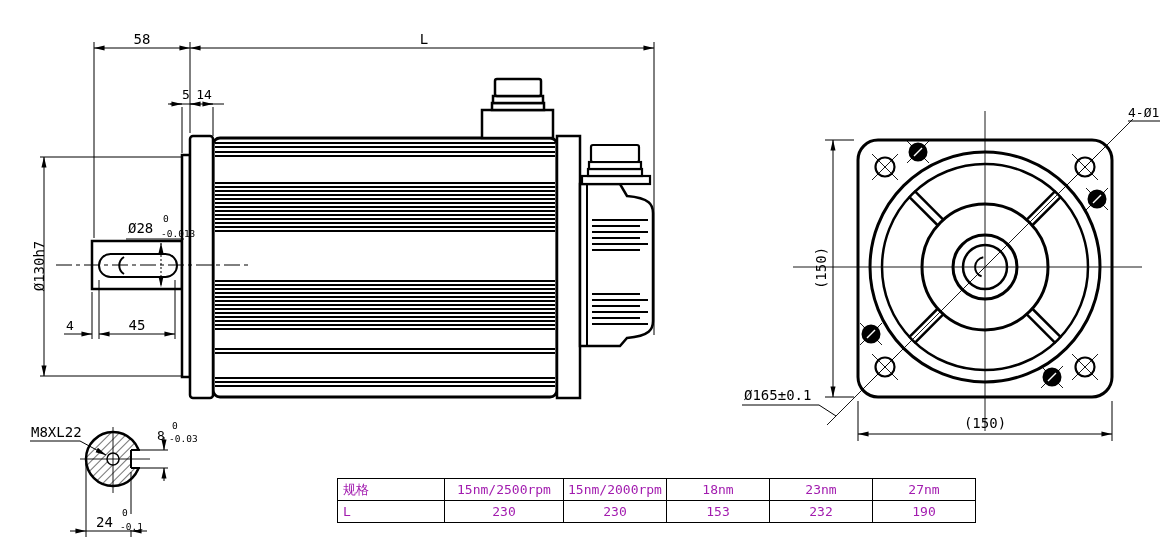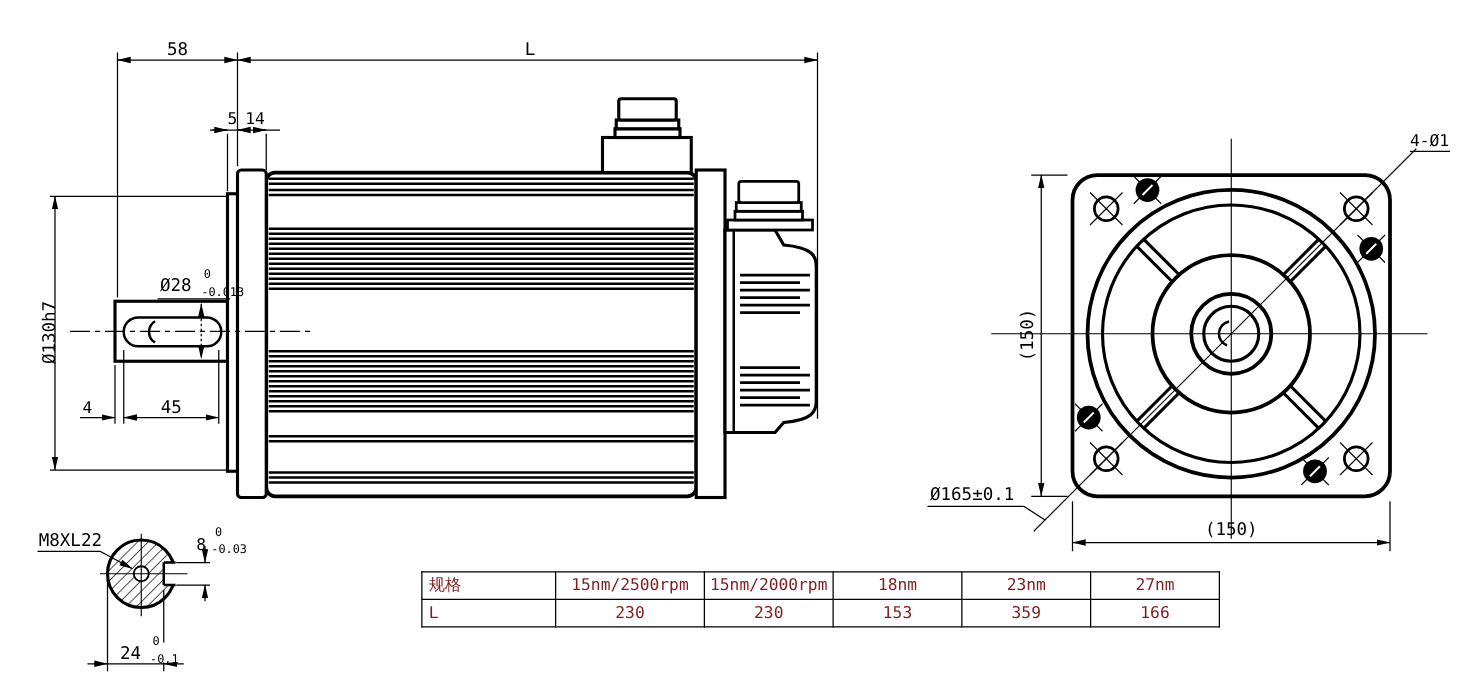--- a/index.html
+++ b/index.html
@@ -4,22 +4,22 @@
 <style>
   html,body{margin:0;padding:0;background:#fff;}
   #stage{position:relative;width:1160px;height:557px;background:#fff;overflow:hidden;
          font-family:"DejaVu Sans Mono","Liberation Mono",monospace;}
   #drawing{position:absolute;left:0;top:0;}
   text{fill:#000;font-family:"DejaVu Sans Mono","Liberation Mono",monospace;}
   .dimtxt{font-size:14px;}
   .dimtxt-s{font-size:13px;}
   .tol{font-size:9.5px;}
   
-  #spec-table{position:absolute;left:337px;top:457px;width:638px;border-collapse:collapse;
-              table-layout:fixed;font-size:13px;color:#7f1d1d;}
+  #spec-table{position:absolute;left:337px;top:478px;width:638px;border-collapse:collapse;
+              table-layout:fixed;font-size:13px;color:#a21caf;}
   #spec-table td{border:1.5px solid #000;padding:1px 3px;line-height:16px;height:19px;
                  overflow:hidden;vertical-align:middle;}
   #spec-table td.lbl{text-align:left;padding-left:5px;}
   #spec-table td.val{text-align:center;}
   #spec-table tr.tall td{height:35px;vertical-align:top;}
 </style>
 </head>
 <body>
 
 <div id="stage">
@@ -303,19 +303,19 @@
     <td class="val">15nm/2000rpm</td>
     <td class="val">18nm</td>
     <td class="val">23nm</td>
     <td class="val">27nm</td>
   </tr>
   <tr>
     <td class="lbl">L</td>
     <td class="val">230</td>
     <td class="val">230</td>
     <td class="val">153</td>
-    <td class="val">359</td>
-    <td class="val">166</td>
+    <td class="val">232</td>
+    <td class="val">190</td>
   </tr>
 </tbody>
     </table>
 
 </div>
 
 </body></html>

